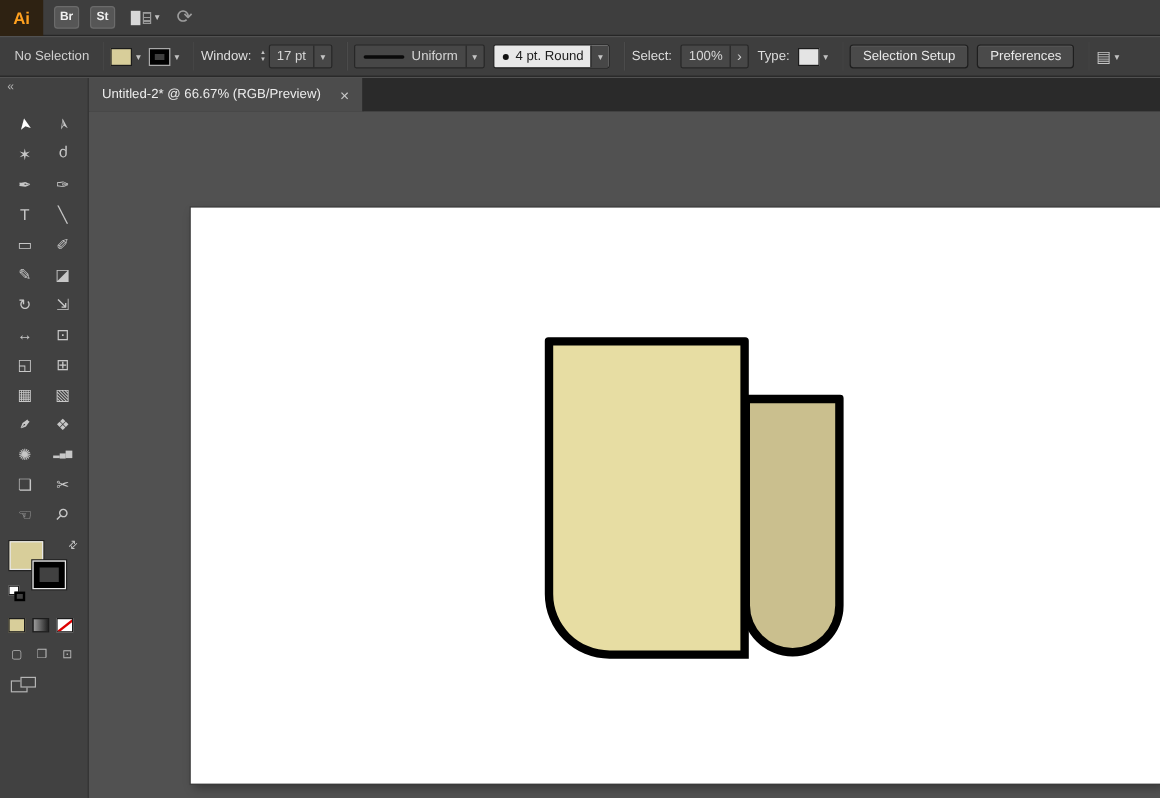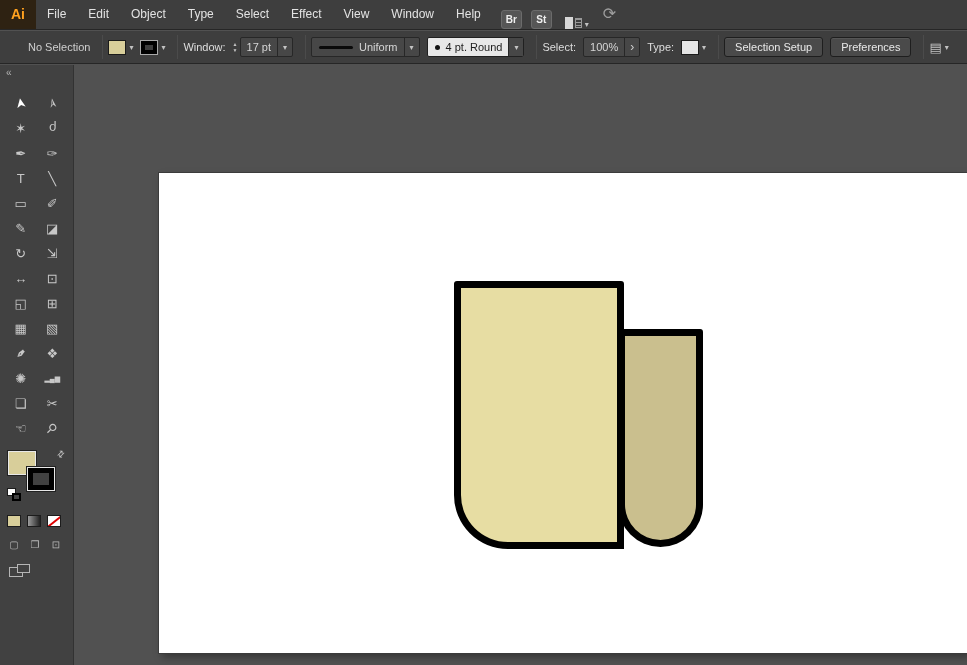--- a/index.html
+++ b/index.html
@@ -2,40 +2,40 @@
 <html><head>
 <meta charset="utf-8">
 <style>
   *{margin:0;padding:0;box-sizing:border-box}
   html,body{width:967px;height:665px;background:#282828}
   #app{position:relative;width:967px;height:665px;overflow:hidden;background:#515151;
        font-family:"Liberation Sans",sans-serif;color:#d6d6d6;font-size:12px;-webkit-user-select:none;user-select:none}
 
   
   .menubar{position:absolute;top:0;left:0;right:0;height:30px;background:#3e3e3e;
-           border-bottom:1px solid #262626;display:flex;align-items:flex-end}
+           border-bottom:1px solid #262626;display:flex;align-items:center}
   .logo{width:36px;height:30px;background:#2e2212;font-weight:bold;font-size:14px;
         display:flex;align-items:center;justify-content:center}
   .menu-items{display:flex}
   .menu-item{padding:0 11px;line-height:30px;font-size:12px;color:#e3e3e3;cursor:default}
   .mini-btn{width:21px;height:19px;margin-left:9px;background:#565656;border:1px solid #6b6b6b;
             border-radius:3px;color:#efefef;font-size:10px;font-weight:bold;
             display:flex;align-items:center;justify-content:center}
   .panel-icon{position:relative;width:17px;height:12px;margin-left:13px}
   .pi-a{position:absolute;left:0;top:0;width:8px;height:12px;background:#d8d8d8}
   .pi-b{position:absolute;right:0;top:1px;width:7px;height:10px;border:1px solid #9a9a9a;
         background:repeating-linear-gradient(#9a9a9a 0 1px,transparent 1px 3px)}
   .dd{font-size:8px;color:#c2c2c2;margin-left:3px}
   .sync{font-size:16px;color:#9d9d9d;margin-left:14px;line-height:30px}
 
   
   .controlbar{position:absolute;top:31px;left:0;right:0;height:33px;background:#3e3e3e;
               border-bottom:1px solid #262626;display:flex;align-items:center;font-size:11px}
   .controlbar>*{margin-right:7px}
-  .status{margin-left:28px;color:#cfcfcf}
+  .status{margin-left:12px;color:#cfcfcf}
   .sep{width:1px;height:24px;background:#2c2c2c;border-right:1px solid #4b4b4b;margin:0 5px}
   .swatch-combo{display:flex;align-items:center}
   .swatch{display:inline-block;width:18px;height:15px;border:1px solid #1b1b1b}
   .stroke-swatch{background:#3e3e3e;border:1px solid #a9a9a9;box-shadow:inset 0 0 0 4px #000}
   .style-swatch{background:#e4e4e4;border:1px solid #1b1b1b}
   .lbl{color:#dedede}
   .stepper{display:flex;flex-direction:column;line-height:6px;font-size:5px;color:#c4c4c4;margin-right:2px}
   .field{height:20px;background:#474747;border:1px solid #272727;border-radius:2px;
          display:flex;align-items:center}
   .field .val{padding:0 6px;white-space:nowrap}
@@ -105,32 +105,20 @@
   .shape-large{left:454px;top:281px;width:170px;height:268px;border-radius:3px 3px 0 54px;z-index:2}
   .shape-small{left:618px;top:329px;width:85px;height:218px;border-radius:3px 3px 44px 44px;z-index:3}
 </style>
 </head>
 <body>
 
 <div id="app">
 
   <div class="menubar">
     <div class="logo" style="color: rgb(255, 161, 31);">Ai</div>
-    <nav class="menu-items">
-
-    <span class="menu-item">File</span>
-        <span class="menu-item">Edit</span>
-        <span class="menu-item">Object</span>
-        <span class="menu-item">Type</span>
-        <span class="menu-item">Select</span>
-        <span class="menu-item">Effect</span>
-        <span class="menu-item">View</span>
-        <span class="menu-item">Window</span>
-        <span class="menu-item">Help</span>
-      </nav>
     <span class="mini-btn">Br</span>
     <span class="mini-btn">St</span>
     <span class="panel-icon">
         <span class="pi-a"></span>
         <span class="pi-b"></span>
       </span>
     <span class="dd">▾</span>
     <span class="sync">⟳</span>
   </div>
 
@@ -193,20 +181,26 @@
     <button class="btn">Preferences</button>
 
     <div class="sep"></div>
 
     <div class="ws">
       <span class="ws-glyph">▤</span>
       <span class="dd">▾</span>
     </div>
   </div>
 
+  <div class="tabstrip">
+    <div class="tab">
+      <span>Untitled-2* @ 66.67% (RGB/Preview)</span>
+      <span class="tab-close">×</span>
+    </div>
+  </div>
 
   <div class="toolbar">
     <div class="tb-head">
       <span>«</span>
     </div>
 
     <div class="tools">
 
     <div class="tool">
         <span class="glyph rotneg100 bright">➤</span>

